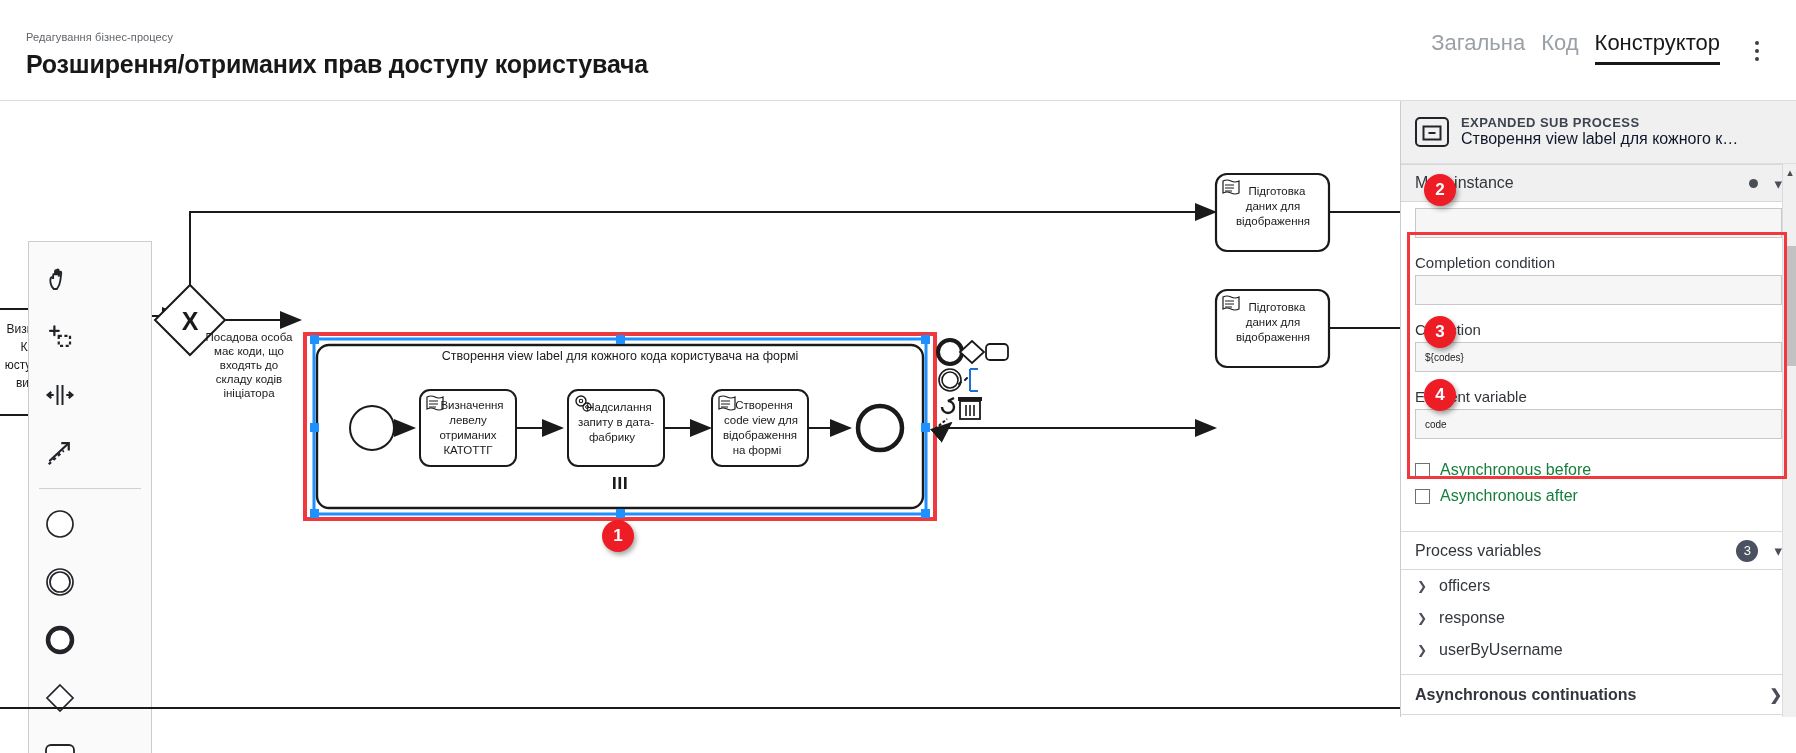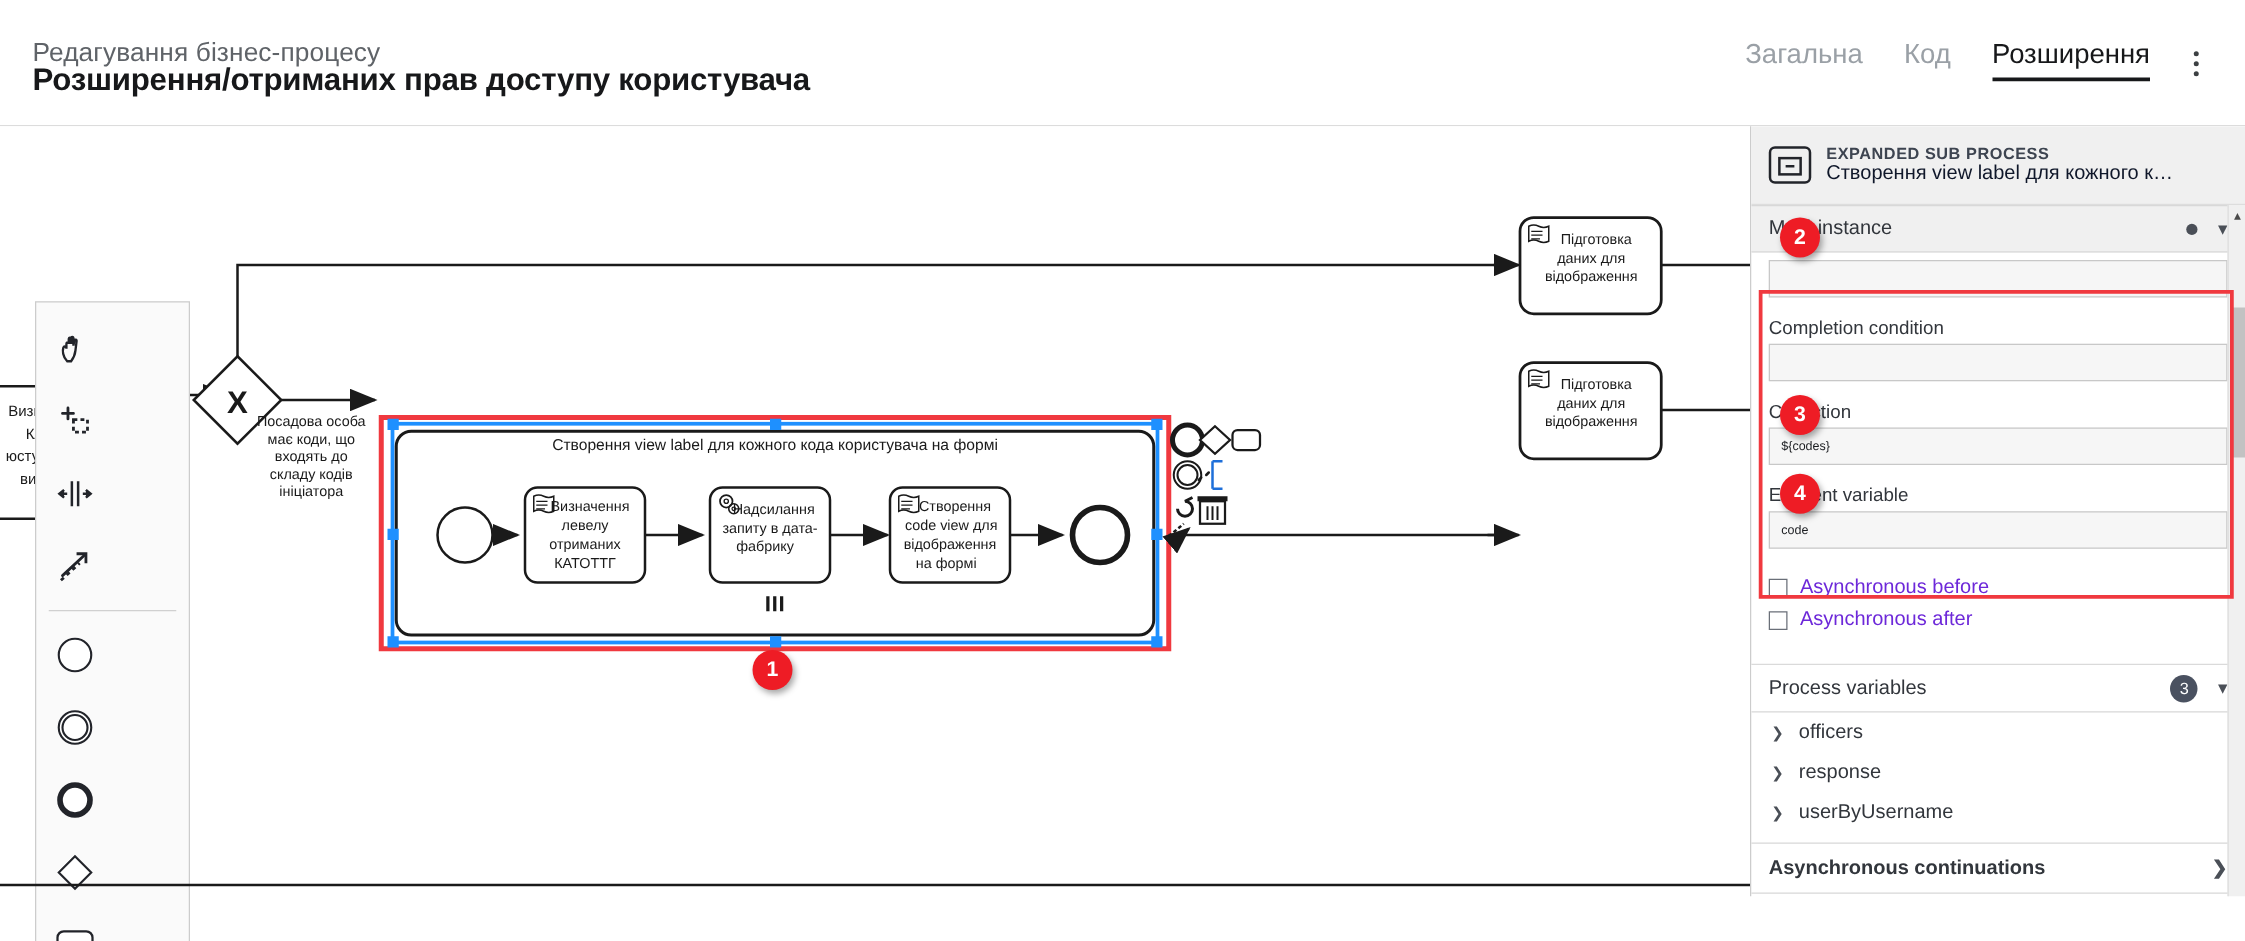--- a/index.html
+++ b/index.html
@@ -12,29 +12,29 @@
   .app { position: relative; width: 1796px; height: 753px; background: #fff; }
 
   
   .header {
     position: absolute; left: 0; top: 0; width: 1796px; height: 101px;
     background: #ffffff;
     border-bottom: 1px solid #dcdcdc;
   }
   .hdr-eyebrow {
     position: absolute; left: 26px; top: 31px;
-    font-size: 21px; color: #5f6368; letter-spacing: .1px; text-align: center;
+    font-size: 11px; color: #5f6368; letter-spacing: .1px; text-align: center;
   }
   .hdr-title {
     position: absolute; left: 26px; top: 50px;
     font-size: 25px; font-weight: 700; color: #17181a; letter-spacing: -.2px;
   }
   .hdr-tabs {
     position: absolute; right: 76px; top: 30px;
-    display: flex; align-items: flex-end; gap: 33px;
+    display: flex; align-items: flex-end; gap: 16px;
   }
   .tab {
     font-size: 22px; color: #9aa0a6; padding-bottom: 6px;
     border-bottom: 3px solid transparent; cursor: pointer; white-space: nowrap;
   }
   .tab.active { color: #17181a; border-bottom-color: #17181a; }
   .hdr-kebab {
     position: absolute; right: 26px; top: 36px;
     width: 26px; height: 30px; cursor: pointer;
     display: flex; flex-direction: column; align-items: center; justify-content: center; gap: 4px;
@@ -152,21 +152,21 @@
   }
 
   .field-label { font-size: 15px; color: #32363c; padding: 6px 14px 4px; }
   .field-input {
     margin: 0 14px 10px; height: 30px; background: #f6f6f6;
     border: 1px solid #c8c8c8; display: flex; align-items: center;
     padding: 0 9px; font-size: 10px; color: #1b1d21; position: relative;
   }
   .chk-row {
     display: flex; align-items: center; gap: 10px;
-    padding: 4px 14px; font-size: 16px; color: #6d28d9; cursor: pointer;
+    padding: 4px 14px; font-size: 16px; color: #15803d; cursor: pointer;
   }
   .chk-box { width: 15px; height: 15px; border: 1px solid #6a6f78; background: #fff; flex: 0 0 auto; }
 
   .var-row {
     display: flex; align-items: center; gap: 12px;
     padding: 7px 14px 7px 16px; font-size: 16px; color: #32363c; cursor: pointer;
   }
   .var-row .tri { font-size: 12px; color: #4a4f57; }
 
   .section-link {
@@ -186,21 +186,21 @@
 
 <div class="app">
 
   <div class="header">
     <div class="hdr-eyebrow">Редагування бізнес-процесу</div>
     <div class="hdr-title">Розширення/отриманих прав доступу користувача</div>
 
     <div class="hdr-tabs">
       <div class="tab">Загальна</div>
       <div class="tab">Код</div>
-      <div class="tab active">Розширення</div>
+      <div class="tab active">Конструктор</div>
     </div>
 
     <div class="hdr-kebab">
       <i></i>
         <i></i>
         <i></i>
     </div>
   </div>
 
   <div class="canvas">

